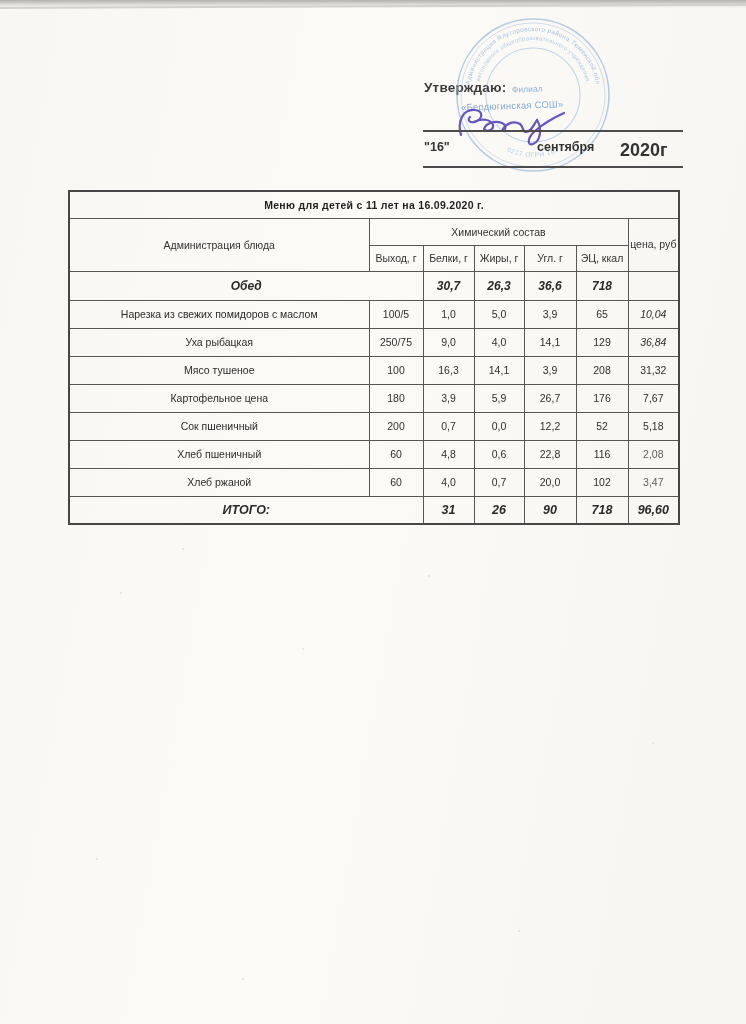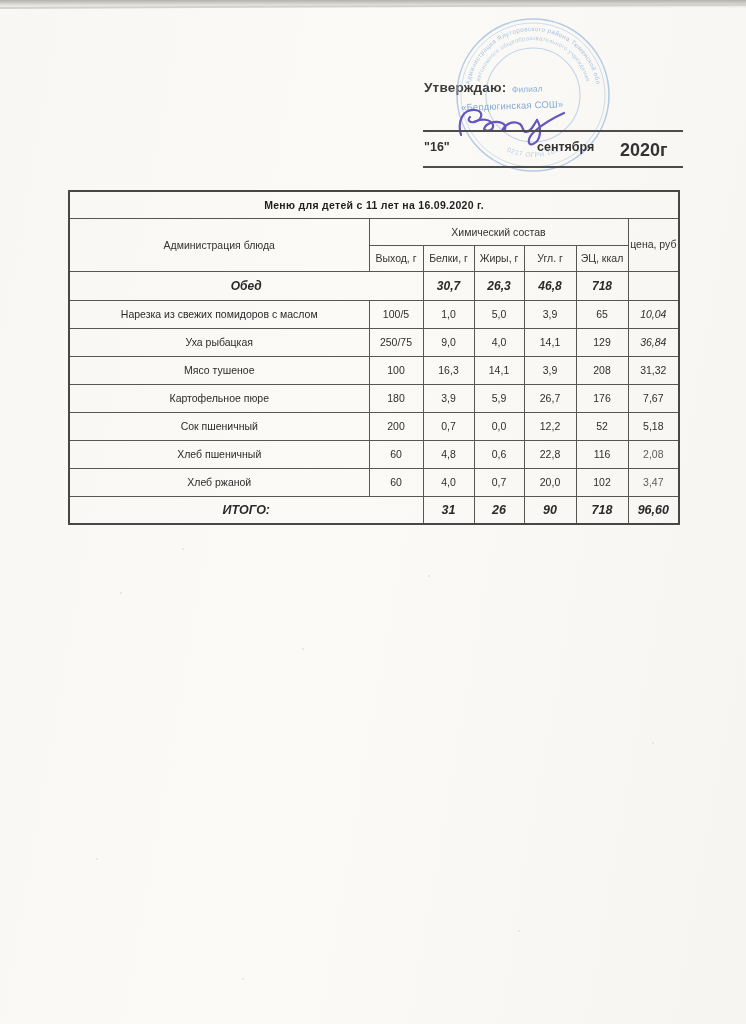--- a/index.html
+++ b/index.html
@@ -131,21 +131,21 @@
         <td class="h-sub">Белки, г</td>
         <td class="h-sub">Жиры, г</td>
         <td class="h-sub">Угл. г</td>
         <td class="h-sub">ЭЦ, ккал</td>
       </tr>
 
       <tr class="r-section">
         <td colspan="2">Обед</td>
         <td>30,7</td>
         <td>26,3</td>
-        <td>46,8</td>
+        <td>36,6</td>
         <td>718</td>
         <td></td>
       </tr>
 
       <tr class="r-dish">
         <td class="dish-name">Нарезка из свежих помидоров с маслом</td>
         <td>100/5</td>
         <td>1,0</td>
         <td>5,0</td>
         <td>3,9</td>
@@ -164,21 +164,21 @@
       <tr class="r-dish">
         <td class="dish-name">Мясо тушеное</td>
         <td>100</td>
         <td>16,3</td>
         <td>14,1</td>
         <td>3,9</td>
         <td>208</td>
         <td>31,32</td>
       </tr>
       <tr class="r-dish">
-        <td class="dish-name">Картофельное пюре</td>
+        <td class="dish-name">Картофельное цена</td>
         <td>180</td>
         <td>3,9</td>
         <td>5,9</td>
         <td>26,7</td>
         <td>176</td>
         <td>7,67</td>
       </tr>
       <tr class="r-dish">
         <td class="dish-name">Сок пшеничный</td>
         <td>200</td>

